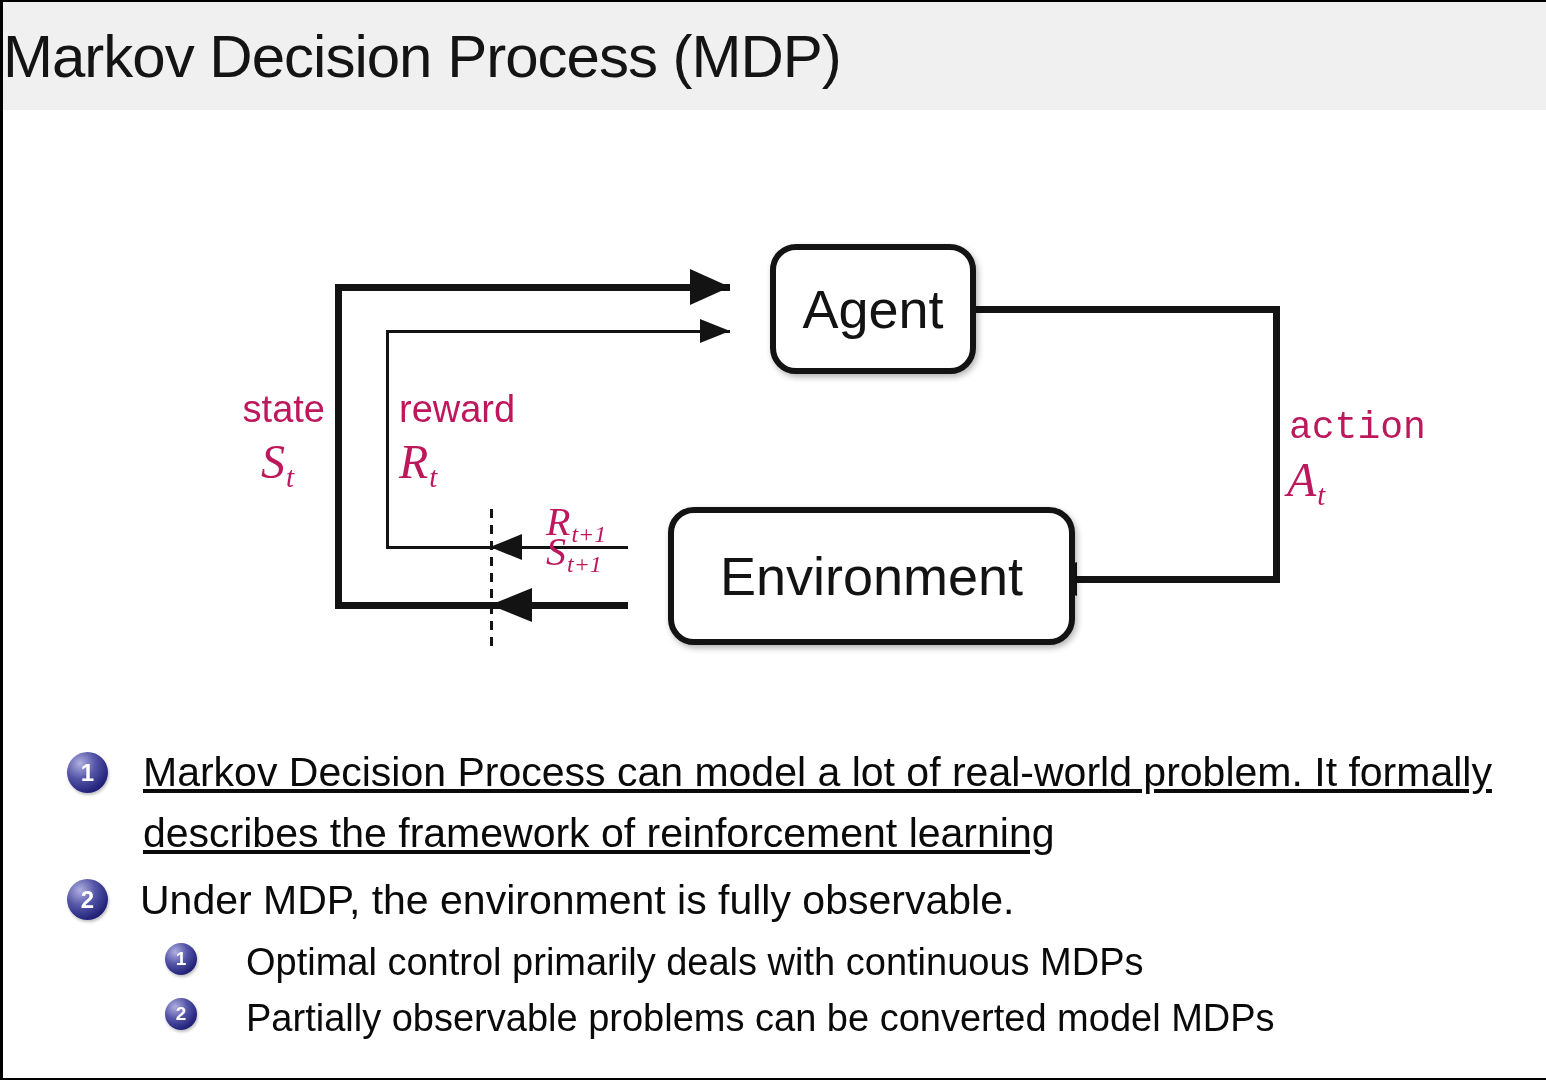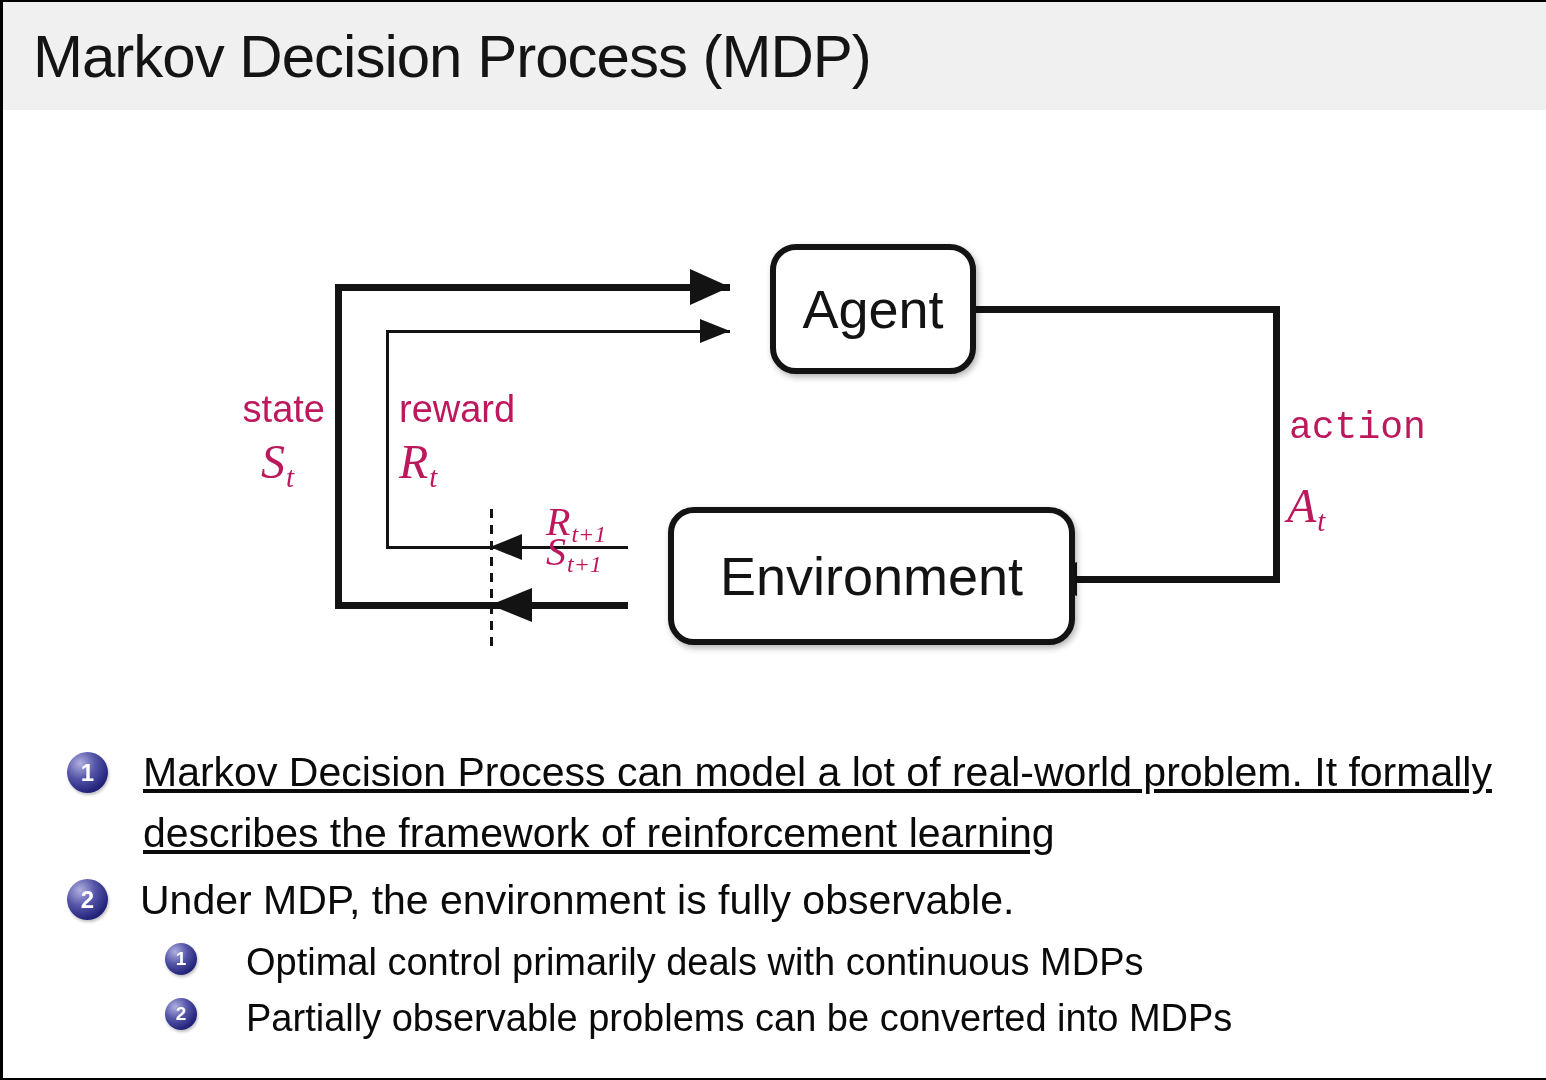--- a/index.html
+++ b/index.html
@@ -20,21 +20,20 @@
     overflow: hidden;
   }
   
   .titlebar {
     position: absolute;
     left: 0; top: 0; right: 0;
     height: 108px;
     background: #f0f0f1;
     display: flex;
     align-items: center;
-    padding-left: 30px;
     box-sizing: border-box;
   }
   .title {
     font-size: 60px;
     letter-spacing: -1px;
     color: #141414;
     white-space: nowrap;
   }
   
   .line {
@@ -149,32 +148,32 @@
     <div class="dlabel" style="left:200px; top:386px; width:122px; text-align:right;">state</div>
     <div class="dlabel math math-big" style="left:258px; top:432px;"><span>S</span><span class="msub">t</span></div>
 
     <div class="dlabel" style="left:396px; top:386px;">reward</div>
     <div class="dlabel math math-big" style="left:396px; top:432px;"><span>R</span><span class="msub">t</span></div>
 
     <div class="dlabel math math-mid" style="left:543px; top:496px;"><span>R</span><span class="msub">t+1</span></div>
     <div class="dlabel math math-mid" style="left:543px; top:526px;"><span>S</span><span class="msub">t+1</span></div>
 
     <div class="dlabel" style="left:1286px; top:404px;font-family:Liberation Mono, monospace;">action</div>
-    <div class="dlabel math math-big" style="left:1284px; top:476px;"><span>A</span><span class="msub">t</span></div>
+    <div class="dlabel math math-big" style="left:1284px; top:450px;"><span>A</span><span class="msub">t</span></div>
   </div>
 
   <div>
 
     <div class="ball big" style="left:64px; top:750px;">1</div>
     <div class="btext" style="left:140px; top:740px; width:1390px;text-decoration:underline;">Markov Decision Process can model a lot of real-world problem. It formally describes the framework of reinforcement learning</div>
 
     <div class="ball big" style="left:64px; top:877px;">2</div>
     <div class="btext" style="left:137px; top:868px; width:1390px;">Under MDP, the environment is fully observable.</div>
 
     <div class="ball small" style="left:162px; top:941px;">1</div>
     <div class="btext subtext" style="left:243px; top:932px; width:1290px;">Optimal control primarily deals with continuous MDPs</div>
 
     <div class="ball small" style="left:162px; top:996px;">2</div>
-    <div class="btext subtext" style="left:243px; top:988px; width:1290px;">Partially observable problems can be converted into MDPs</div>
+    <div class="btext subtext" style="left:243px; top:988px; width:1290px;">Partially observable problems can be converted model MDPs</div>
 
   </div>
 
 </div>
 
 </body></html>

